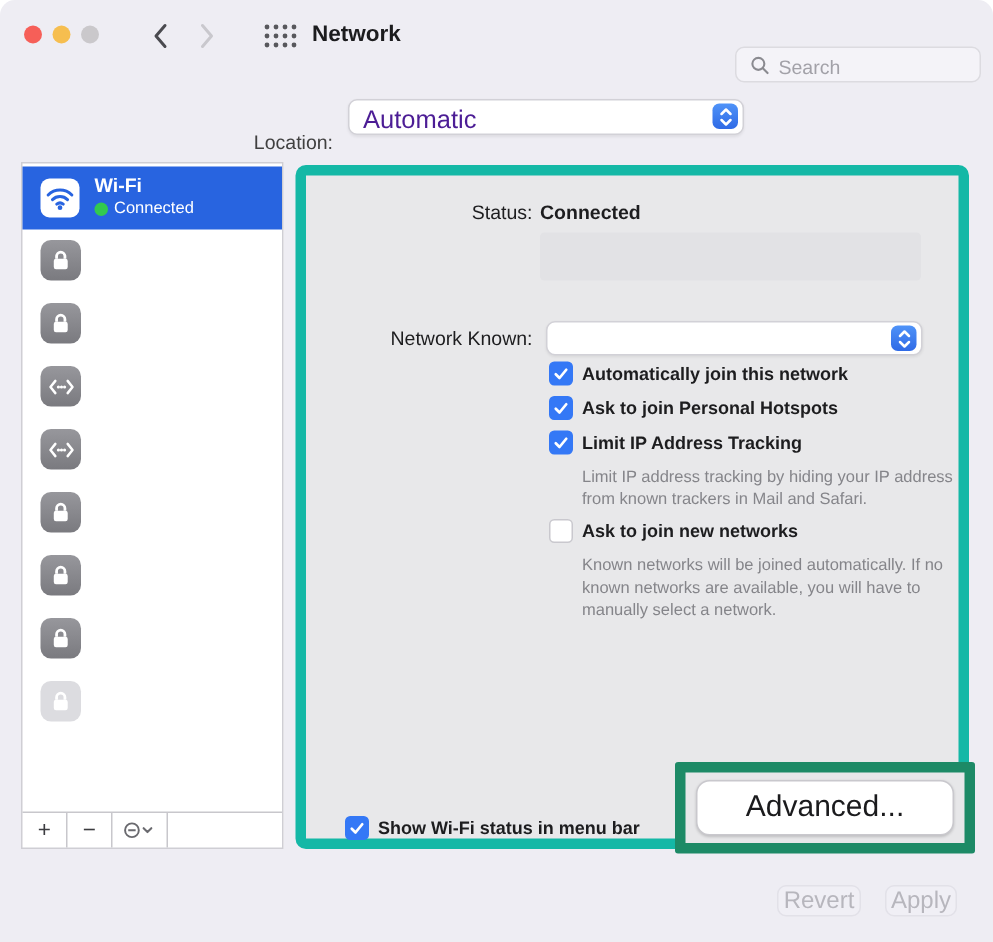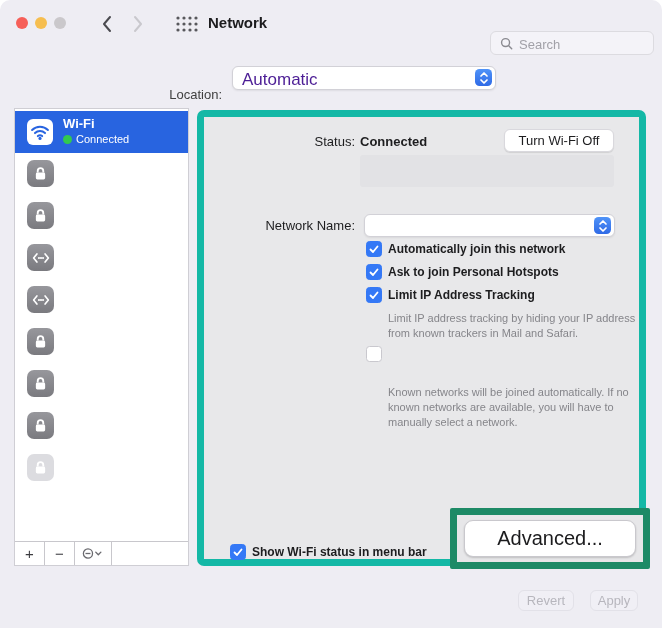--- a/index.html
+++ b/index.html
@@ -76,21 +76,21 @@
 
   #adv-highlight{position:absolute;left:246px;top:391px;width:200px;height:61px;background:var(--highlight-green);
                  border-radius:2px;display:flex;align-items:center;justify-content:center;}
   #adv-inner{width:186px;height:47px;background:#e7e7e9;display:flex;align-items:center;justify-content:center;}
   #advanced-btn{width:172px;height:37px;background:#fff;border:1px solid #c9c8cd;border-radius:9px;
                 box-shadow:0 1px 2px rgba(0,0,0,.18);font-size:20px;color:#1b1b1d;
                 display:flex;align-items:center;justify-content:center;box-sizing:border-box;}
 
   
   .dis-btn{position:absolute;top:590px;height:21px;background:#f0eff5;border:1px solid #e2e1e8;border-radius:6px;
-           font-size:13px;color:#b7b6bd;display:flex;align-items:center;justify-content:center;box-sizing:border-box;}
+           font-size:16px;color:#b7b6bd;display:flex;align-items:center;justify-content:center;box-sizing:border-box;}
   #revert-btn{left:518px;width:56px;}
   #apply-btn{left:590px;width:48px;}
 </style>
 </head>
 <body>
 
 <div id="window">
 
   <div>
     <div class="tl red"></div>
@@ -246,24 +246,23 @@
           <polyline points="15,5.5 17.8,8.3 20.6,5.5" fill="none" stroke="#6a6a6f" stroke-width="1.5" stroke-linecap="round" stroke-linejoin="round"></polyline>
         </svg>
       </div>
     </div>
   </div>
 
   <div id="panel">
 
     <div class="form-label" style="top:17px;">Status:</div>
     <div id="status-value">Connected</div>
-    <div id="turnoff-btn">Turn Wi-Fi Off</div>
     <div id="status-detail"></div>
 
-    <div class="form-label" style="top:101px;">Network Name:</div>
+    <div class="form-label" style="top:101px;">Network Known:</div>
     <div class="mac-select" id="network-select">
       <span class="val"></span>
       <span class="stepper">
         <svg width="10" height="14" viewBox="0 0 10 14">
           <polyline points="2,5 5,2 8,5" fill="none" stroke="#fff" stroke-width="1.7" stroke-linecap="round" stroke-linejoin="round"></polyline>
           <polyline points="2,9 5,12 8,9" fill="none" stroke="#fff" stroke-width="1.7" stroke-linecap="round" stroke-linejoin="round"></polyline>
         </svg>
       </span>
     </div>
 
@@ -287,21 +286,22 @@
         </svg>
     </span>
     <span class="cb-label" style="top:171px;">Limit IP Address Tracking</span>
     <div class="help" style="top:194px;">Limit IP address tracking by hiding your IP address from known trackers in Mail and Safari.</div>
 
     <span class="checkbox" style="left:162px;top:229px;">
       <svg width="12" height="12" viewBox="0 0 12 12">
           <polyline points="2.5,6.5 5,9 9.5,3.5" fill="none" stroke="#fff" stroke-width="1.8" stroke-linecap="round" stroke-linejoin="round"></polyline>
         </svg>
     </span>
-    <div class="help" style="top:268px;">Known networks will be joined automatically. If no known networks are available, you will have to manually select a network.</div>
+    <span class="cb-label" style="top:230px;">Ask to join new networks</span>
+    <div class="help" style="top:253px;">Known networks will be joined automatically. If no known networks are available, you will have to manually select a network.</div>
 
     <span class="checkbox checked" style="left:26px;top:427px;">
       <svg width="12" height="12" viewBox="0 0 12 12">
           <polyline points="2.5,6.5 5,9 9.5,3.5" fill="none" stroke="#fff" stroke-width="1.8" stroke-linecap="round" stroke-linejoin="round"></polyline>
         </svg>
     </span>
     <span class="cb-label" style="left:48px;top:428px;">Show Wi-Fi status in menu bar</span>
 
     <div id="adv-highlight">
       <div id="adv-inner">

